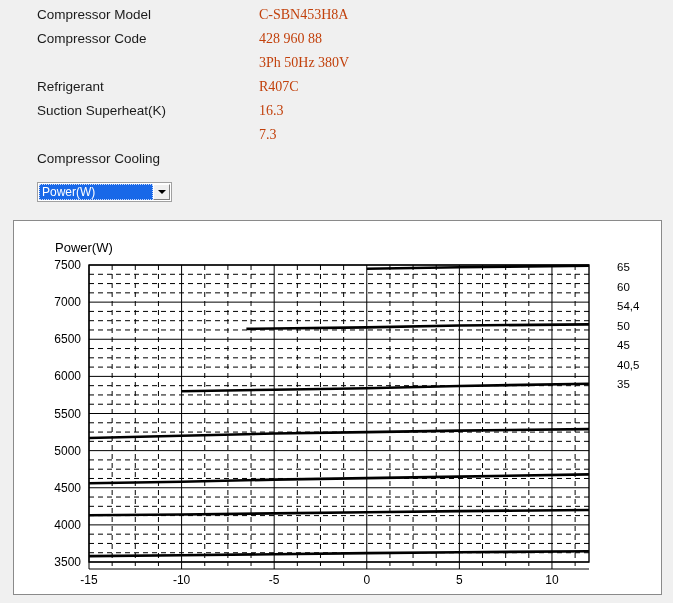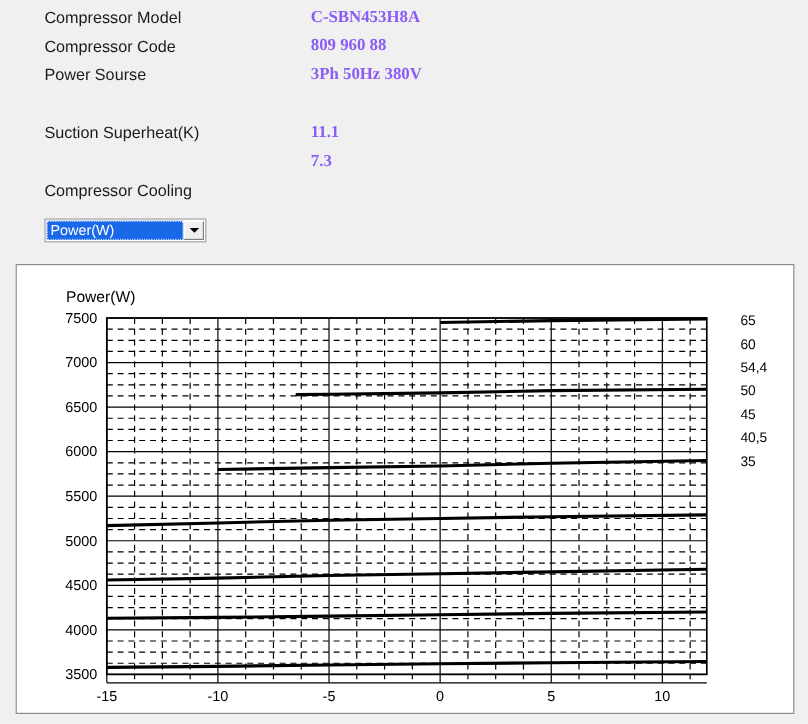--- a/index.html
+++ b/index.html
@@ -34,22 +34,22 @@
     left: 37px;
     font-size: 13.5px;
     color: #1b1b1b;
     font-family: "Liberation Sans", sans-serif;
     white-space: nowrap;
   }
   .spec-value {
     position: absolute;
     left: 259px;
     font-size: 14px;
-    font-weight: bold;
-    color: #8b5cf6;
+    font-weight: normal;
+    color: #c2410c;
     font-family: "Liberation Serif", serif;
     white-space: nowrap;
   }
 
   
   #chart-select {
     position: absolute;
     left: 37px; top: 182px;
     width: 135px; height: 20px;
     background: #ffffff;
@@ -121,29 +121,32 @@
 
 <div id="app">
 
   <div id="spec-block">
     <div class="spec-row" style="top:3px;">
       <span class="spec-label">Compressor Model</span>
       <span class="spec-value">C-SBN453H8A</span>
     </div>
     <div class="spec-row" style="top:27px;">
       <span class="spec-label">Compressor Code</span>
-      <span class="spec-value">809 960 88</span>
+      <span class="spec-value">428 960 88</span>
     </div>
     <div class="spec-row" style="top:51px;">
-      <span class="spec-label">Power Sourse</span>
       <span class="spec-value">3Ph  50Hz  380V</span>
+    </div>
+    <div class="spec-row" style="top:75px;">
+      <span class="spec-label">Refrigerant</span>
+      <span class="spec-value">R407C</span>
     </div>
     <div class="spec-row" style="top:99px;">
       <span class="spec-label">Suction Superheat(K)</span>
-      <span class="spec-value">11.1</span>
+      <span class="spec-value">16.3</span>
     </div>
     <div class="spec-row" style="top:123px;">
       <span class="spec-value">7.3</span>
     </div>
     <div class="spec-row" style="top:147px;">
       <span class="spec-label">Compressor Cooling</span>
     </div>
   </div>
 
   <div id="chart-select">

